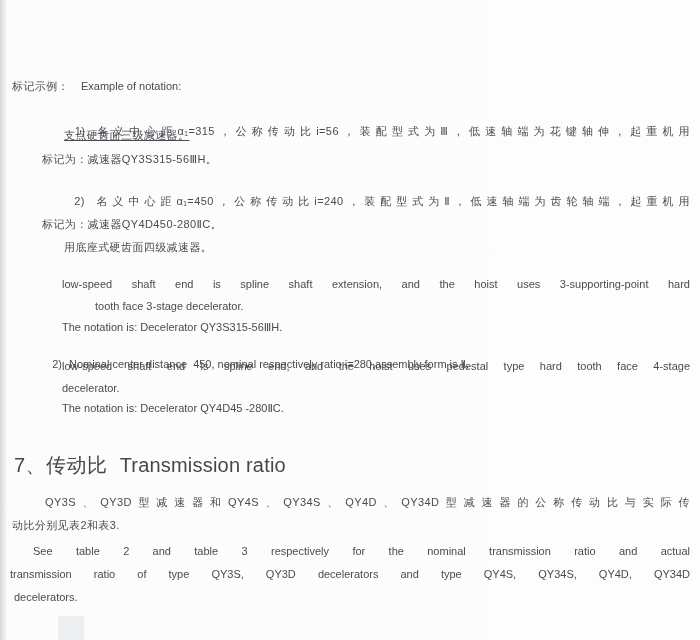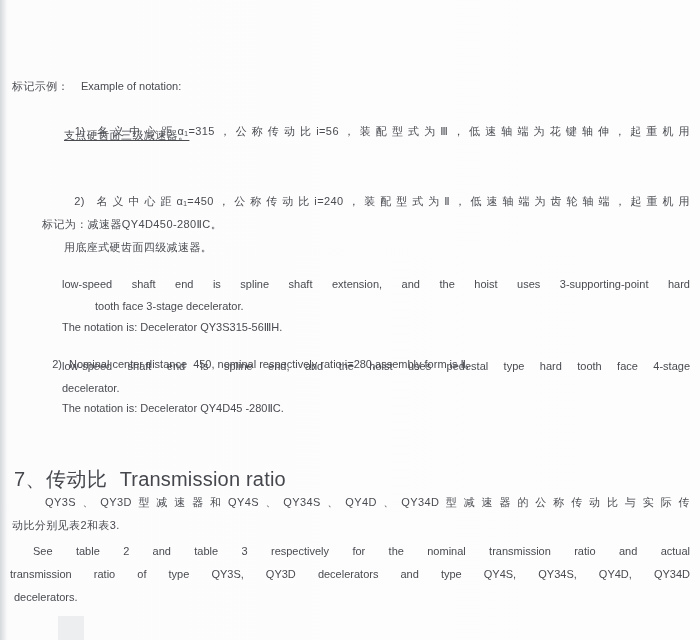--- a/index.html
+++ b/index.html
@@ -47,39 +47,40 @@
 
   <div class="line hdr-row" style="left:12px; top:76px;">
     <span class="cjk">标记示例：</span>
     <span class="lat">Example of notation:</span>
   </div>
 
   <div class="line cjk just" style="left:42px; top:101px; width:648px;">
     <span class="marker">1)</span><span>名义中心距α₁=315，公称传动比i=56，装配型式为Ⅲ，低速轴端为花键轴伸，起重机用</span>
   </div>
   <div class="line cjk" style="left:64px; top:125px;text-decoration:underline;">支点硬齿面三级减速器。</div>
+  <div class="line cjk" style="left:42px; top:149px;">标记为：减速器QY3S315-56ⅢH。</div>
 
   <div class="line cjk just" style="left:42px; top:171px; width:648px;">
     <span class="marker">2)</span><span>名义中心距α₁=450，公称传动比i=240，装配型式为Ⅱ，低速轴端为齿轮轴端，起重机用</span>
   </div>
   <div class="line cjk" style="left:64px; top:193px;margin-top:44px;">用底座式硬齿面四级减速器。</div>
   <div class="line cjk" style="left:42px; top:214px;">标记为：减速器QY4D450-280ⅡC。</div>
 
   <div class="line lat just" style="left:62px; top:274px; width:628px;">low-speed shaft end is spline shaft extension, and the hoist uses 3-supporting-point hard</div>
   <div class="line lat" style="left:62px; top:296px;margin-left:33px;">tooth face 3-stage decelerator.</div>
   <div class="line lat" style="left:62px; top:317px;">The notation is: Decelerator QY3S315-56ⅢH.</div>
 
   <div class="line lat" style="left:40px; top:334px;">
     <span class="marker">2)</span><span>Nominal center distance  450, nominal respectively ratio i=280,assembly form is Ⅱ,</span>
   </div>
   <div class="line lat just" style="left:62px; top:356px; width:628px;">low-speed shaft end is spline end, and the hoist uses pedestal type hard tooth face 4-stage</div>
   <div class="line lat" style="left:62px; top:378px;">decelerator.</div>
   <div class="line lat" style="left:62px; top:398px;">The notation is: Decelerator QY4D45 -280ⅡC.</div>
 
-  <div class="line heading hdr-row" style="left:14px; top:455px;margin-top:14px;">
+  <div class="line heading hdr-row" style="left:14px; top:455px;">
     <span>7、传动比</span>
     <span class="en">Transmission ratio</span>
   </div>
 
   <div class="line cjk just" style="left:45px; top:492px; width:645px;">QY3S、QY3D型减速器和QY4S、QY34S、QY4D、QY34D型减速器的公称传动比与实际传</div>
   <div class="line cjk" style="left:12px; top:515px;">动比分别见表2和表3.</div>
 
   <div class="line lat just" style="left:33px; top:541px; width:657px;">See table 2 and table 3 respectively for the nominal transmission ratio and actual</div>
   <div class="line lat just" style="left:10px; top:564px; width:680px;">transmission ratio of type QY3S, QY3D decelerators and type QY4S, QY34S, QY4D, QY34D</div>
   <div class="line lat" style="left:14px; top:587px;">decelerators.</div>

